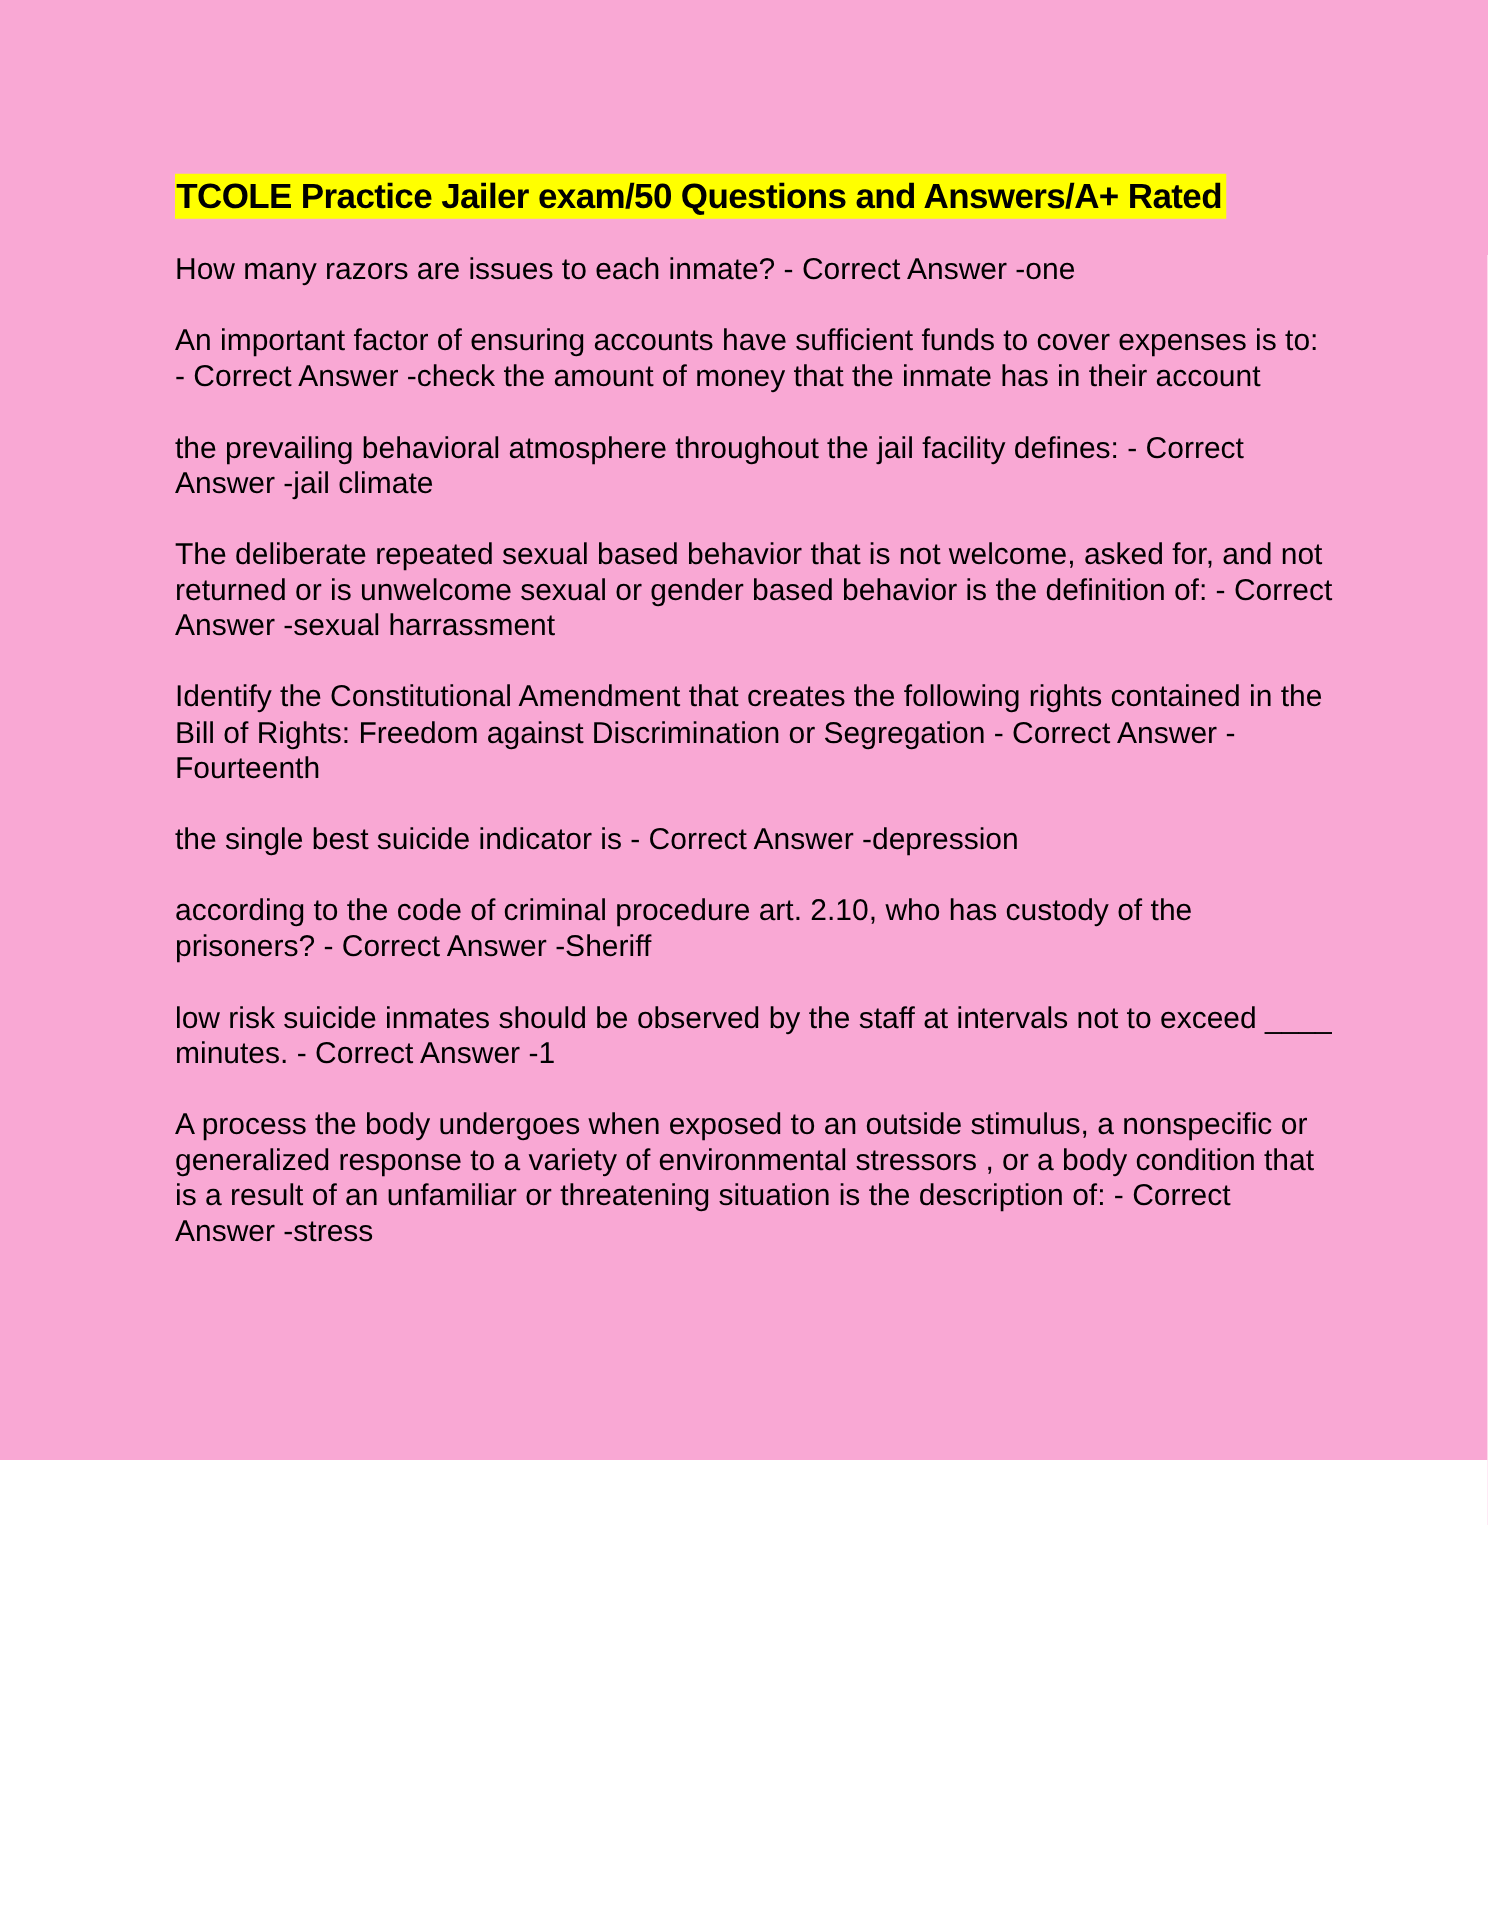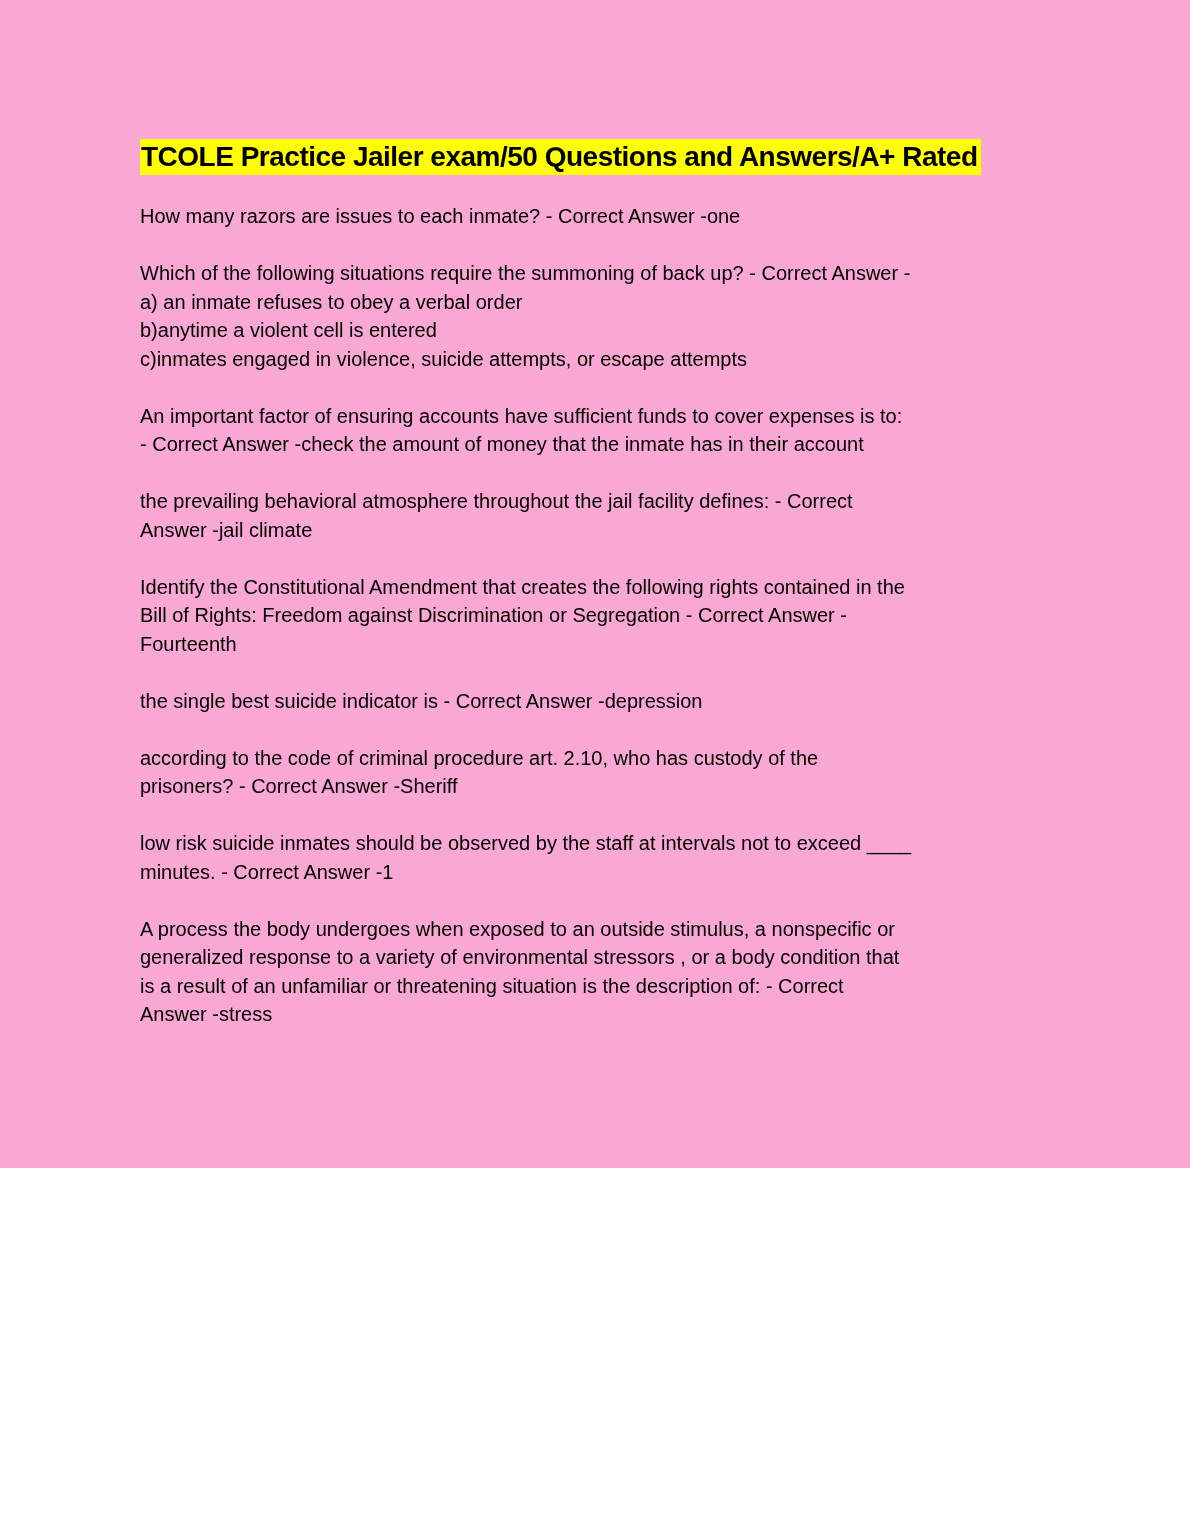--- a/index.html
+++ b/index.html
@@ -34,44 +34,43 @@
     line-height: 34px;
     margin: 0 0 28px 0;
     white-space: nowrap;
   }
   h1.doc-title .hl {
     background: #ffff00;
     padding: 2px 3px 3px 1px;
     color: #000000;
   }
   p.para {
-    font-size: 20px;
+    font-size: 24px;
     line-height: 28.5px;
     margin: 0 0 28.5px 0;
     white-space: pre-line;
     color: #000000;
   }
 </style>
 </head>
 <body>
 
 <div class="page">
   <div class="content">
 
     <h1 class="doc-title"><span class="hl">TCOLE Practice Jailer exam/50 Questions and Answers/A+ Rated</span></h1>
 
     <p class="para">How many razors are issues to each inmate? - Correct Answer -one</p>
-    <p class="para">Which of the following situations require the summoning of back up? - Correct Answer -
-a) an inmate refuses to obey a verbal order
-b)anytime a violent cell is entered
-c)inmates engaged in violence, suicide attempts, or escape attempts</p>
     <p class="para">An important factor of ensuring accounts have sufficient funds to cover expenses is to:
 - Correct Answer -check the amount of money that the inmate has in their account</p>
     <p class="para">the prevailing behavioral atmosphere throughout the jail facility defines: - Correct
 Answer -jail climate</p>
+    <p class="para">The deliberate repeated sexual based behavior that is not welcome, asked for, and not
+returned or is unwelcome sexual or gender based behavior is the definition of: - Correct
+Answer -sexual harrassment</p>
     <p class="para">Identify the Constitutional Amendment that creates the following rights contained in the
 Bill of Rights: Freedom against Discrimination or Segregation - Correct Answer -
 Fourteenth</p>
     <p class="para">the single best suicide indicator is - Correct Answer -depression</p>
     <p class="para">according to the code of criminal procedure art. 2.10, who has custody of the
 prisoners? - Correct Answer -Sheriff</p>
     <p class="para">low risk suicide inmates should be observed by the staff at intervals not to exceed ____
 minutes. - Correct Answer -1</p>
     <p class="para">A process the body undergoes when exposed to an outside stimulus, a nonspecific or
 generalized response to a variety of environmental stressors , or a body condition that

